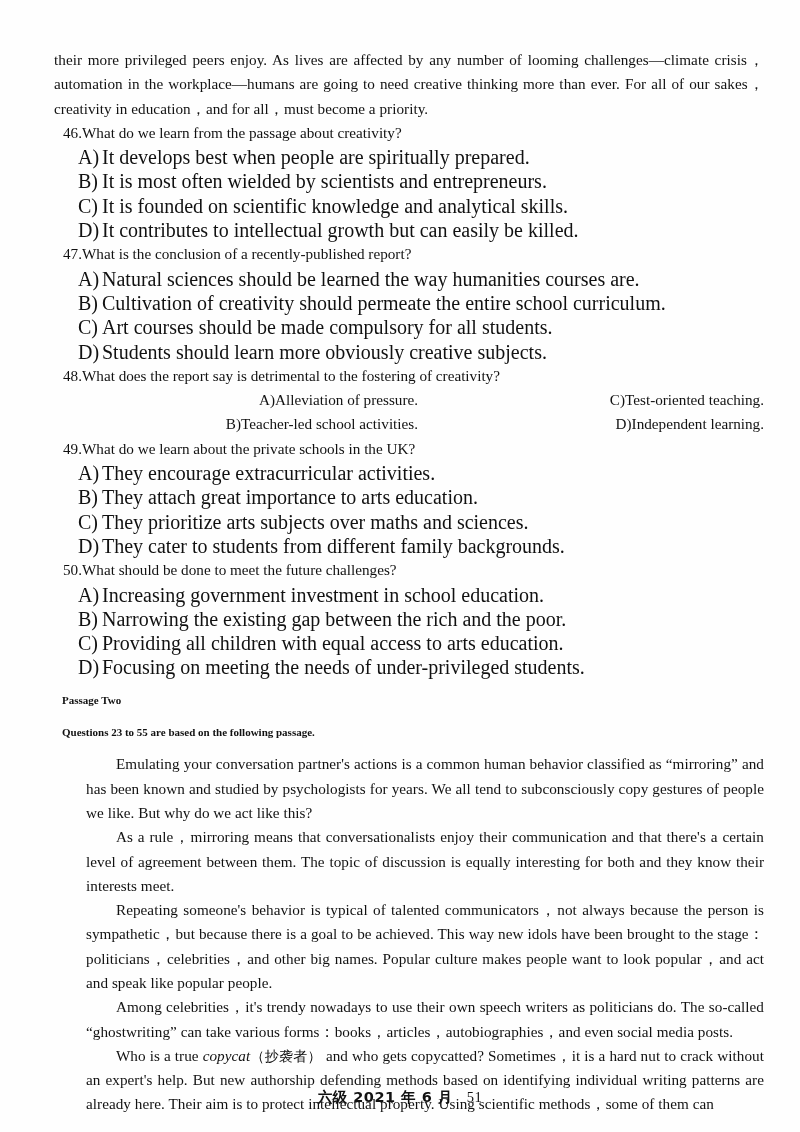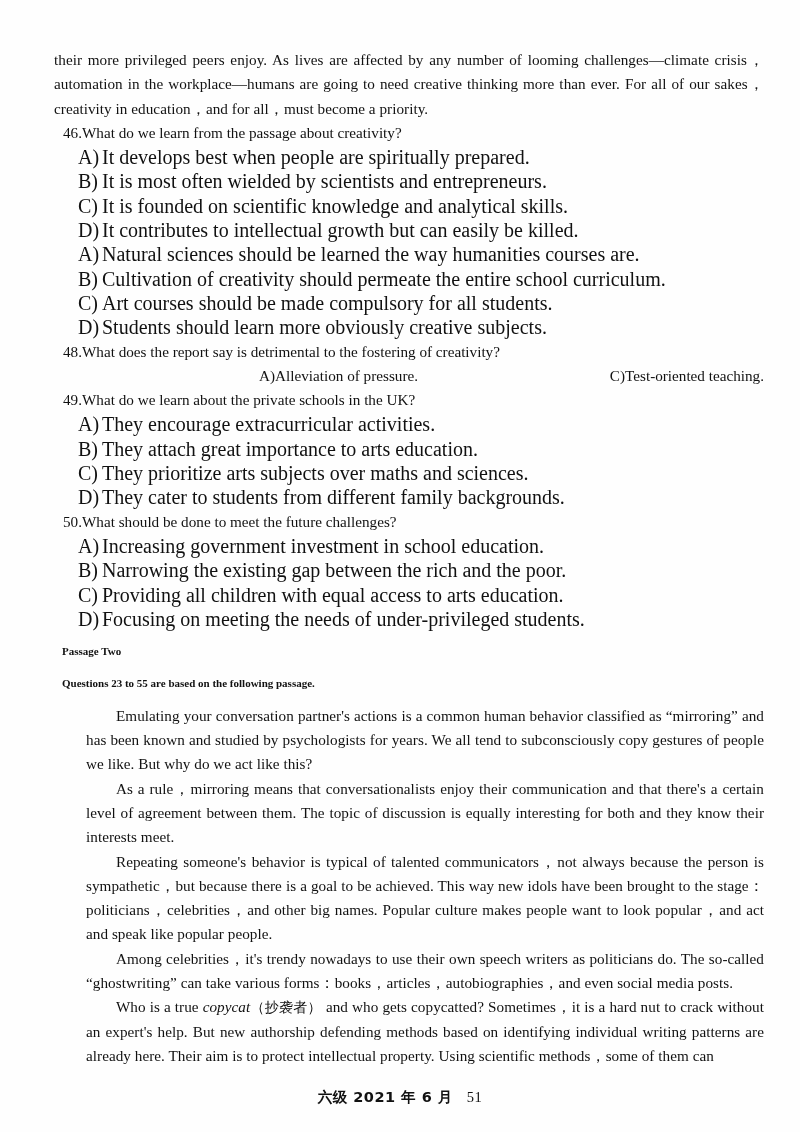--- a/index.html
+++ b/index.html
@@ -135,20 +135,23 @@
       </div>
       <div class="opt-line">
         <span class="opt-letter">C)</span><span>It is founded on scientific knowledge and analytical skills.</span>
       </div>
       <div class="opt-line">
         <span class="opt-letter">D)</span><span>It contributes to intellectual growth but can easily be killed.</span>
       </div>
     </div>
 
     <div class="question">
+      <div class="q-line">
+        <span class="q-num">47.</span><span>What is the conclusion of a recently-published report?</span>
+      </div>
       <div class="opt-line">
         <span class="opt-letter">A)</span><span>Natural sciences should be learned the way humanities courses are.</span>
       </div>
       <div class="opt-line">
         <span class="opt-letter">B)</span><span>Cultivation of creativity should permeate the entire school curriculum.</span>
       </div>
       <div class="opt-line">
         <span class="opt-letter">C)</span><span>Art courses should be made compulsory for all students.</span>
       </div>
       <div class="opt-line">
@@ -156,20 +159,24 @@
       </div>
     </div>
 
     <div class="question">
       <div class="q-line">
         <span class="q-num">48.</span><span>What does the report say is detrimental to the fostering of creativity?</span>
       </div>
       <div class="opt-row">
         <span class="col-a"><span class="opt-letter">A)</span><span>Alleviation of pressure.</span></span>
         <span class="col-b"><span class="opt-letter">C)</span><span>Test-oriented teaching.</span></span>
+      </div>
+      <div class="opt-row">
+        <span class="col-a"><span class="opt-letter">B)</span><span>Teacher-led school activities.</span></span>
+        <span class="col-b"><span class="opt-letter">D)</span><span>Independent learning.</span></span>
       </div>
     </div>
 
     <div class="question">
       <div class="q-line">
         <span class="q-num">49.</span><span>What do we learn about the private schools in the UK?</span>
       </div>
       <div class="opt-line">
         <span class="opt-letter">A)</span><span>They encourage extracurricular activities.</span>
       </div>

